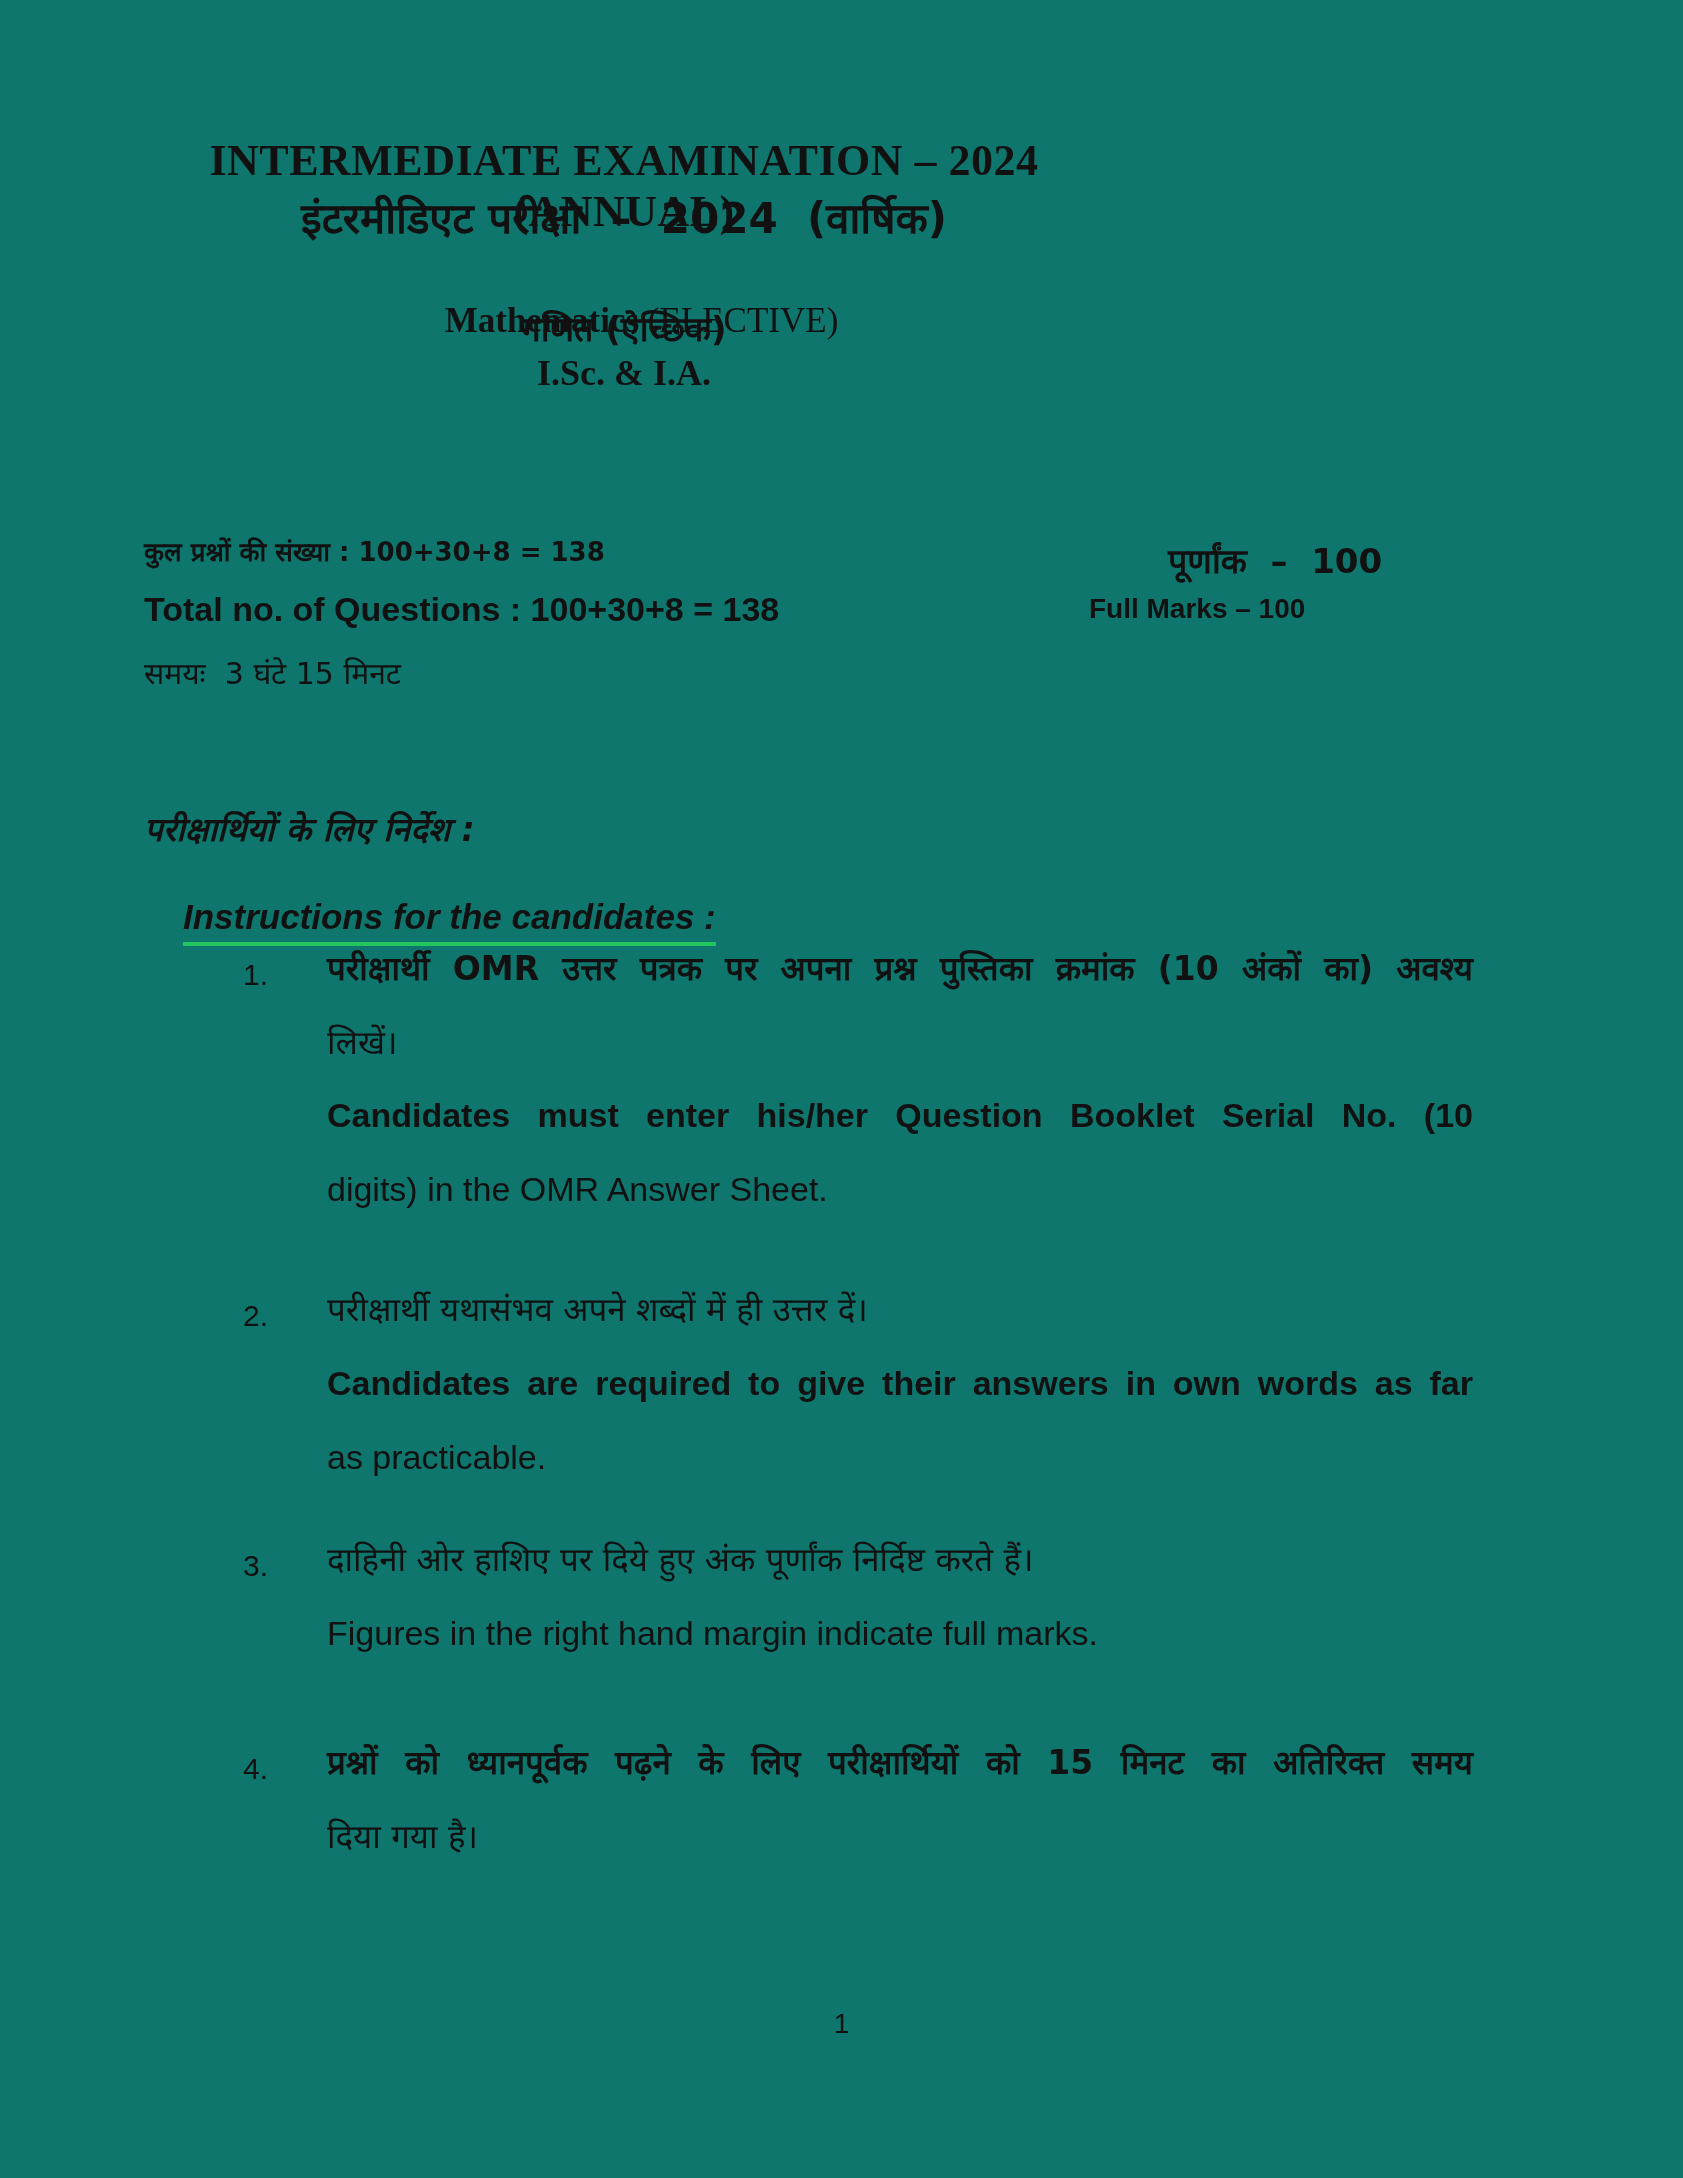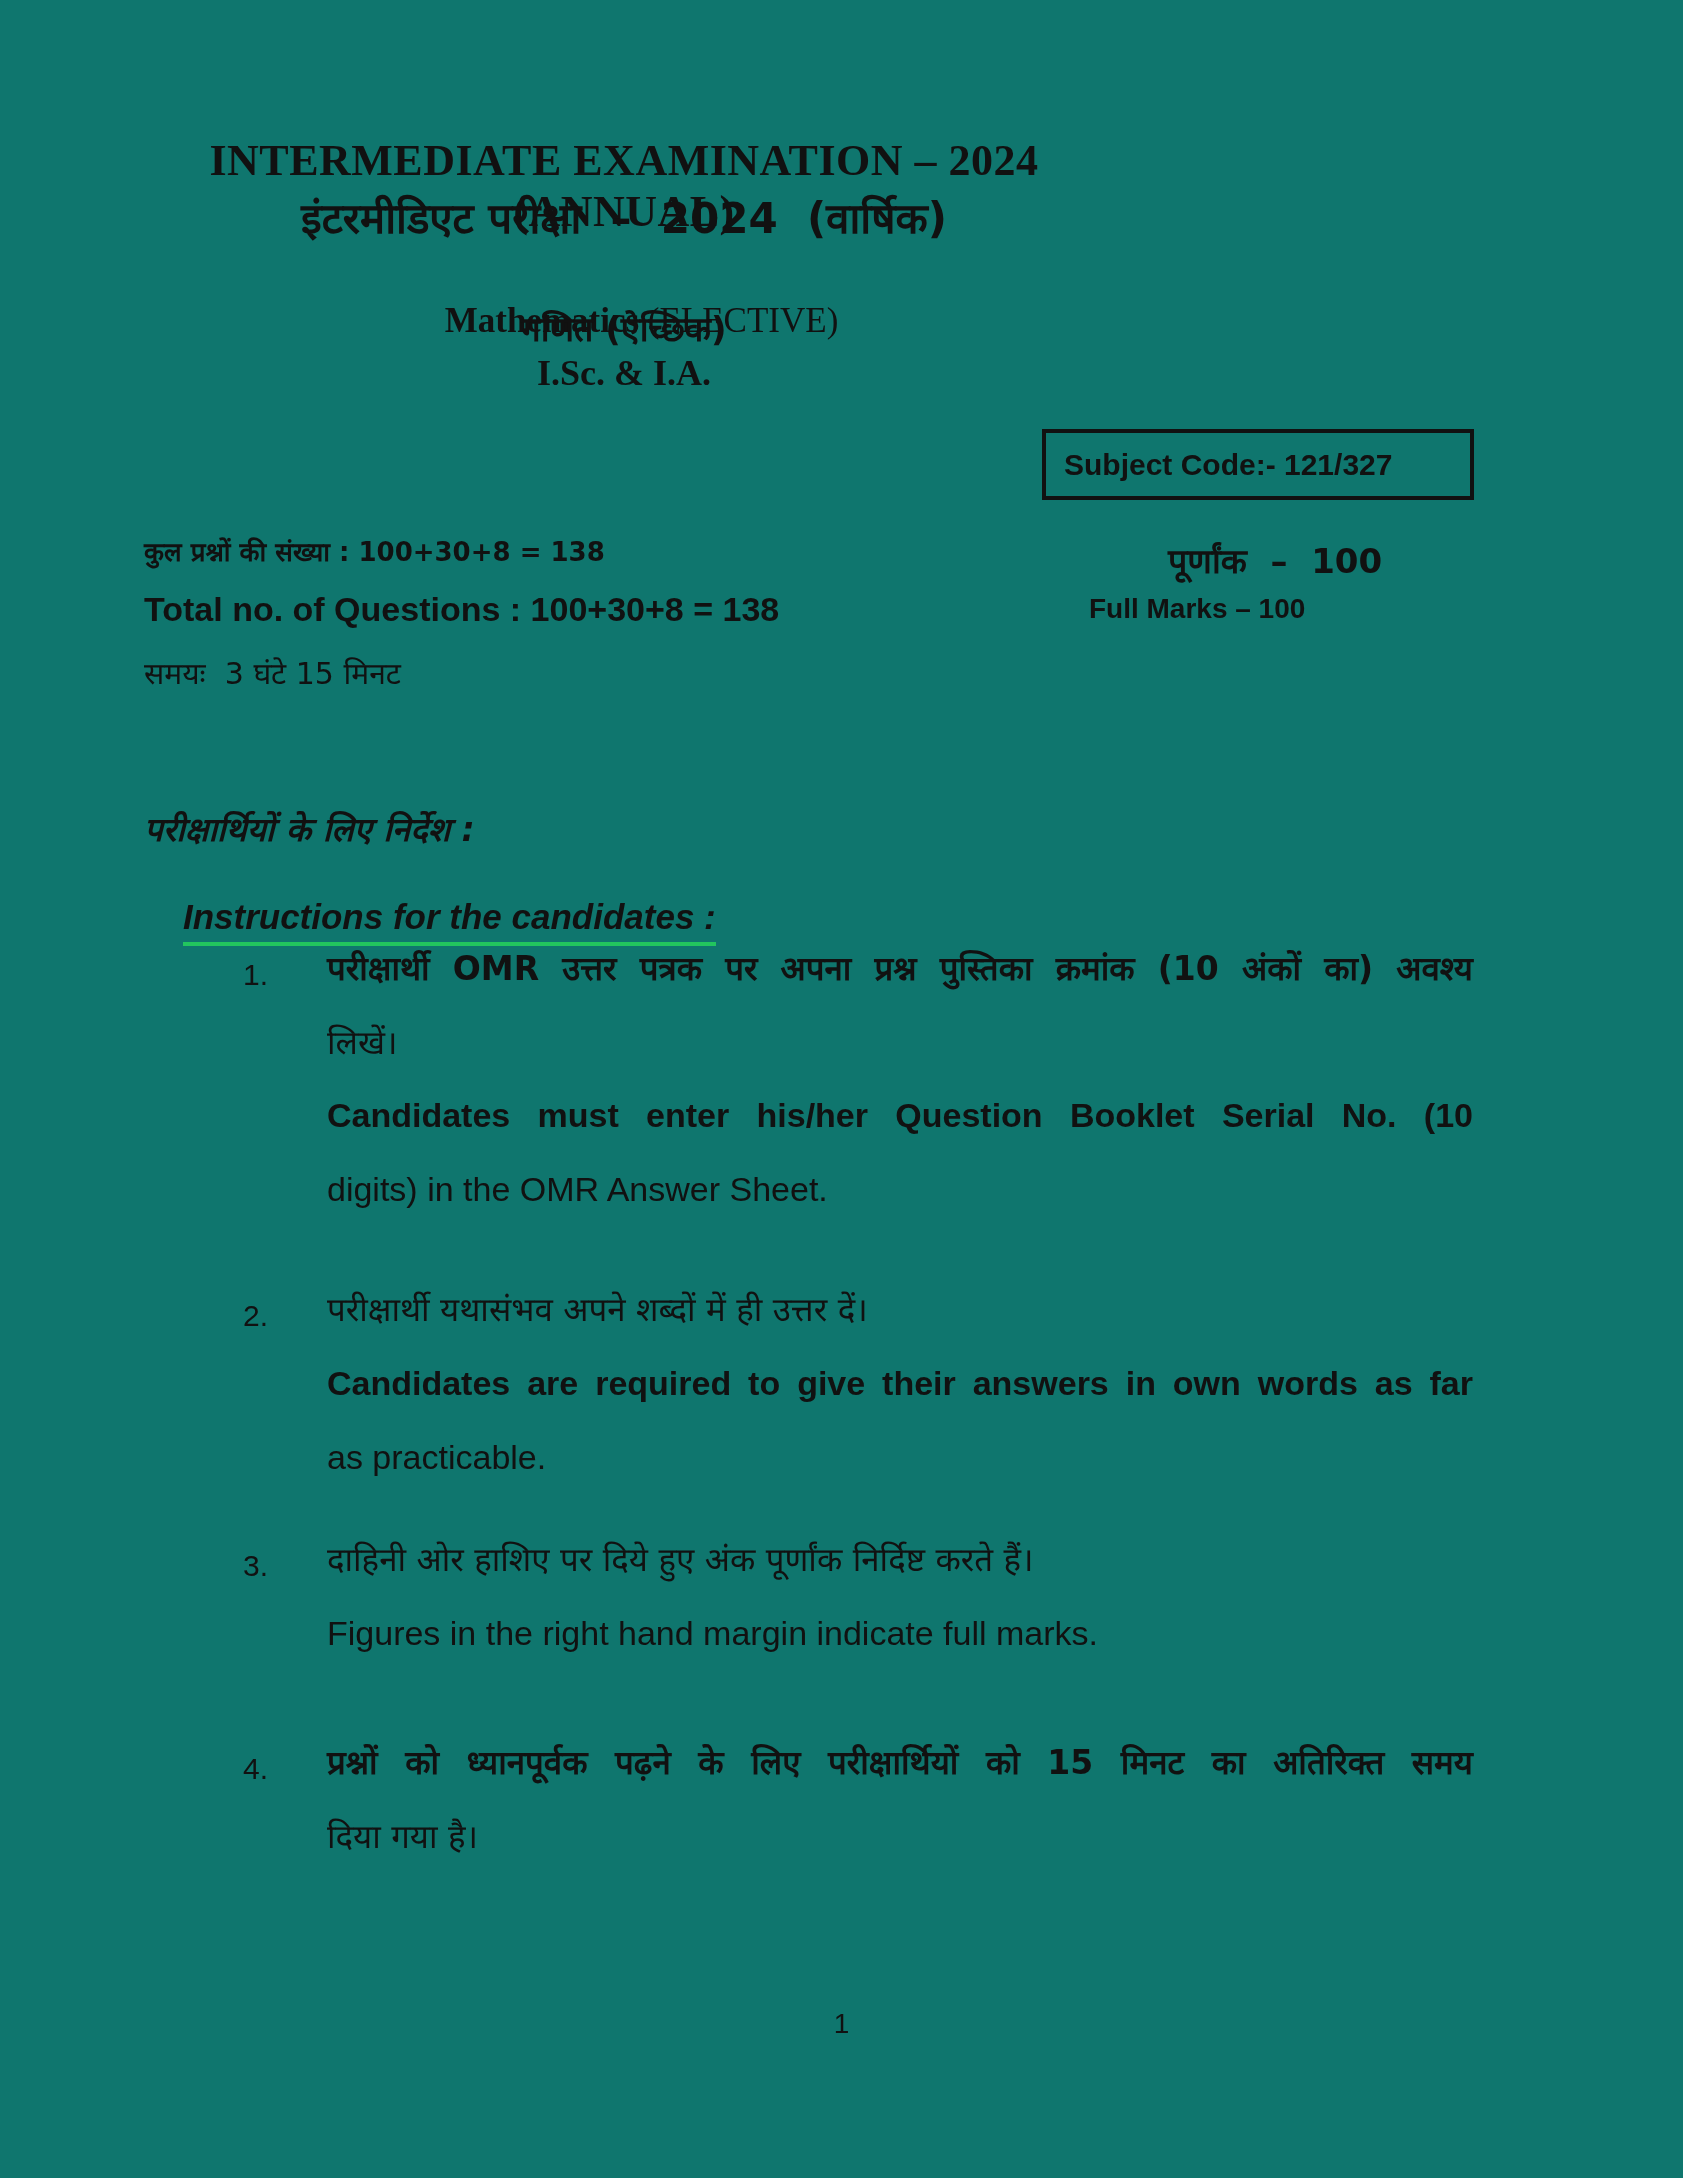--- a/index.html
+++ b/index.html
@@ -88,23 +88,20 @@
   <div class="abs center-col title-en serif">INTERMEDIATE EXAMINATION – 2024  (ANNUAL)</div>
 
   <div class="abs center-col title-hi hi">इंटरमीडिएट परीक्षा  –  2024  (वार्षिक)</div>
 
   <div class="abs center-col subject-en serif">
     <span class="b">Mathematics</span><span> (ELECTIVE)</span>
   </div>
 
   <div class="abs center-col subject-hi hi">गणित (ऐच्छिक)</div>
 
-  <div class="abs code-box sans">
-    <span>Subject Code:- 121/327</span>
-  </div>
 
   <div class="abs center-col stream serif">I.Sc. &amp; I.A.</div>
 
   <div class="abs row-left tq-hi hi">कुल प्रश्नों की संख्या : 100+30+8 = 138</div>
   <div class="abs fm-hi hi">पूर्णांक  –  100</div>
 
   <div class="abs row-left tq-en sans">Total no. of Questions : 100+30+8 = 138</div>
   <div class="abs fm-en sans">Full Marks – 100</div>
 
   <div class="abs row-left time-hi hi">समयः  3 घंटे 15 मिनट</div>

